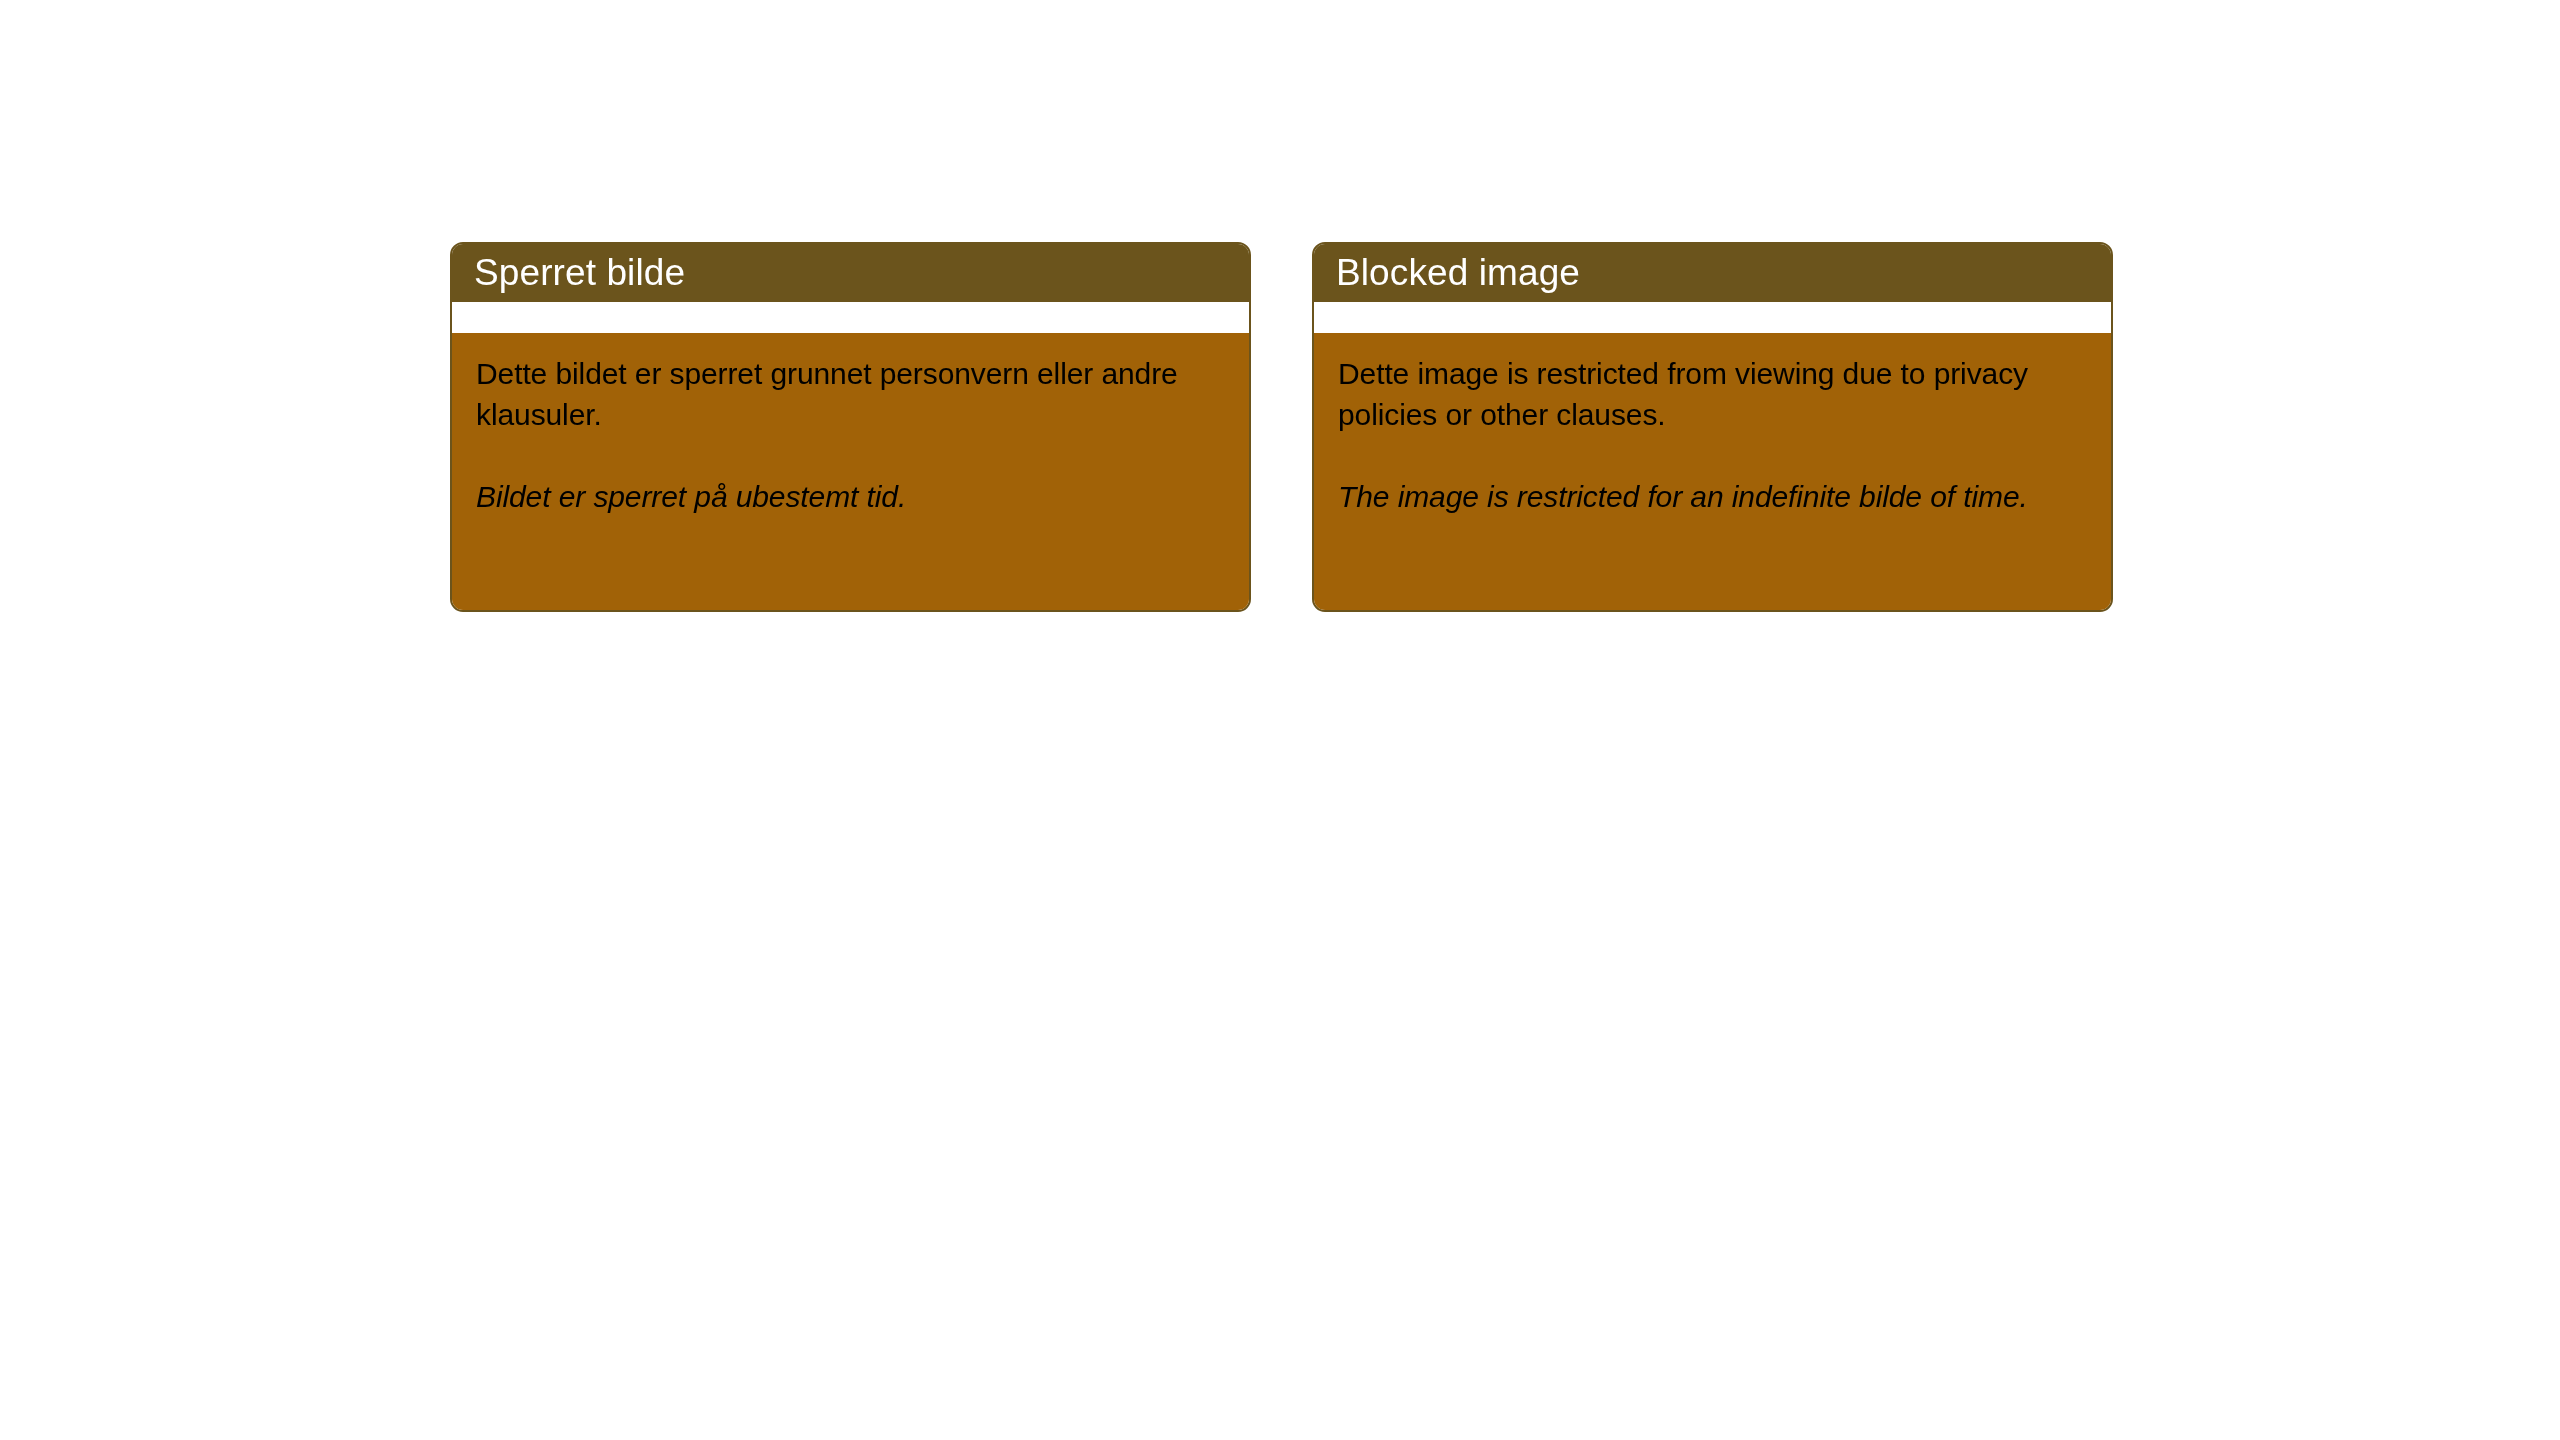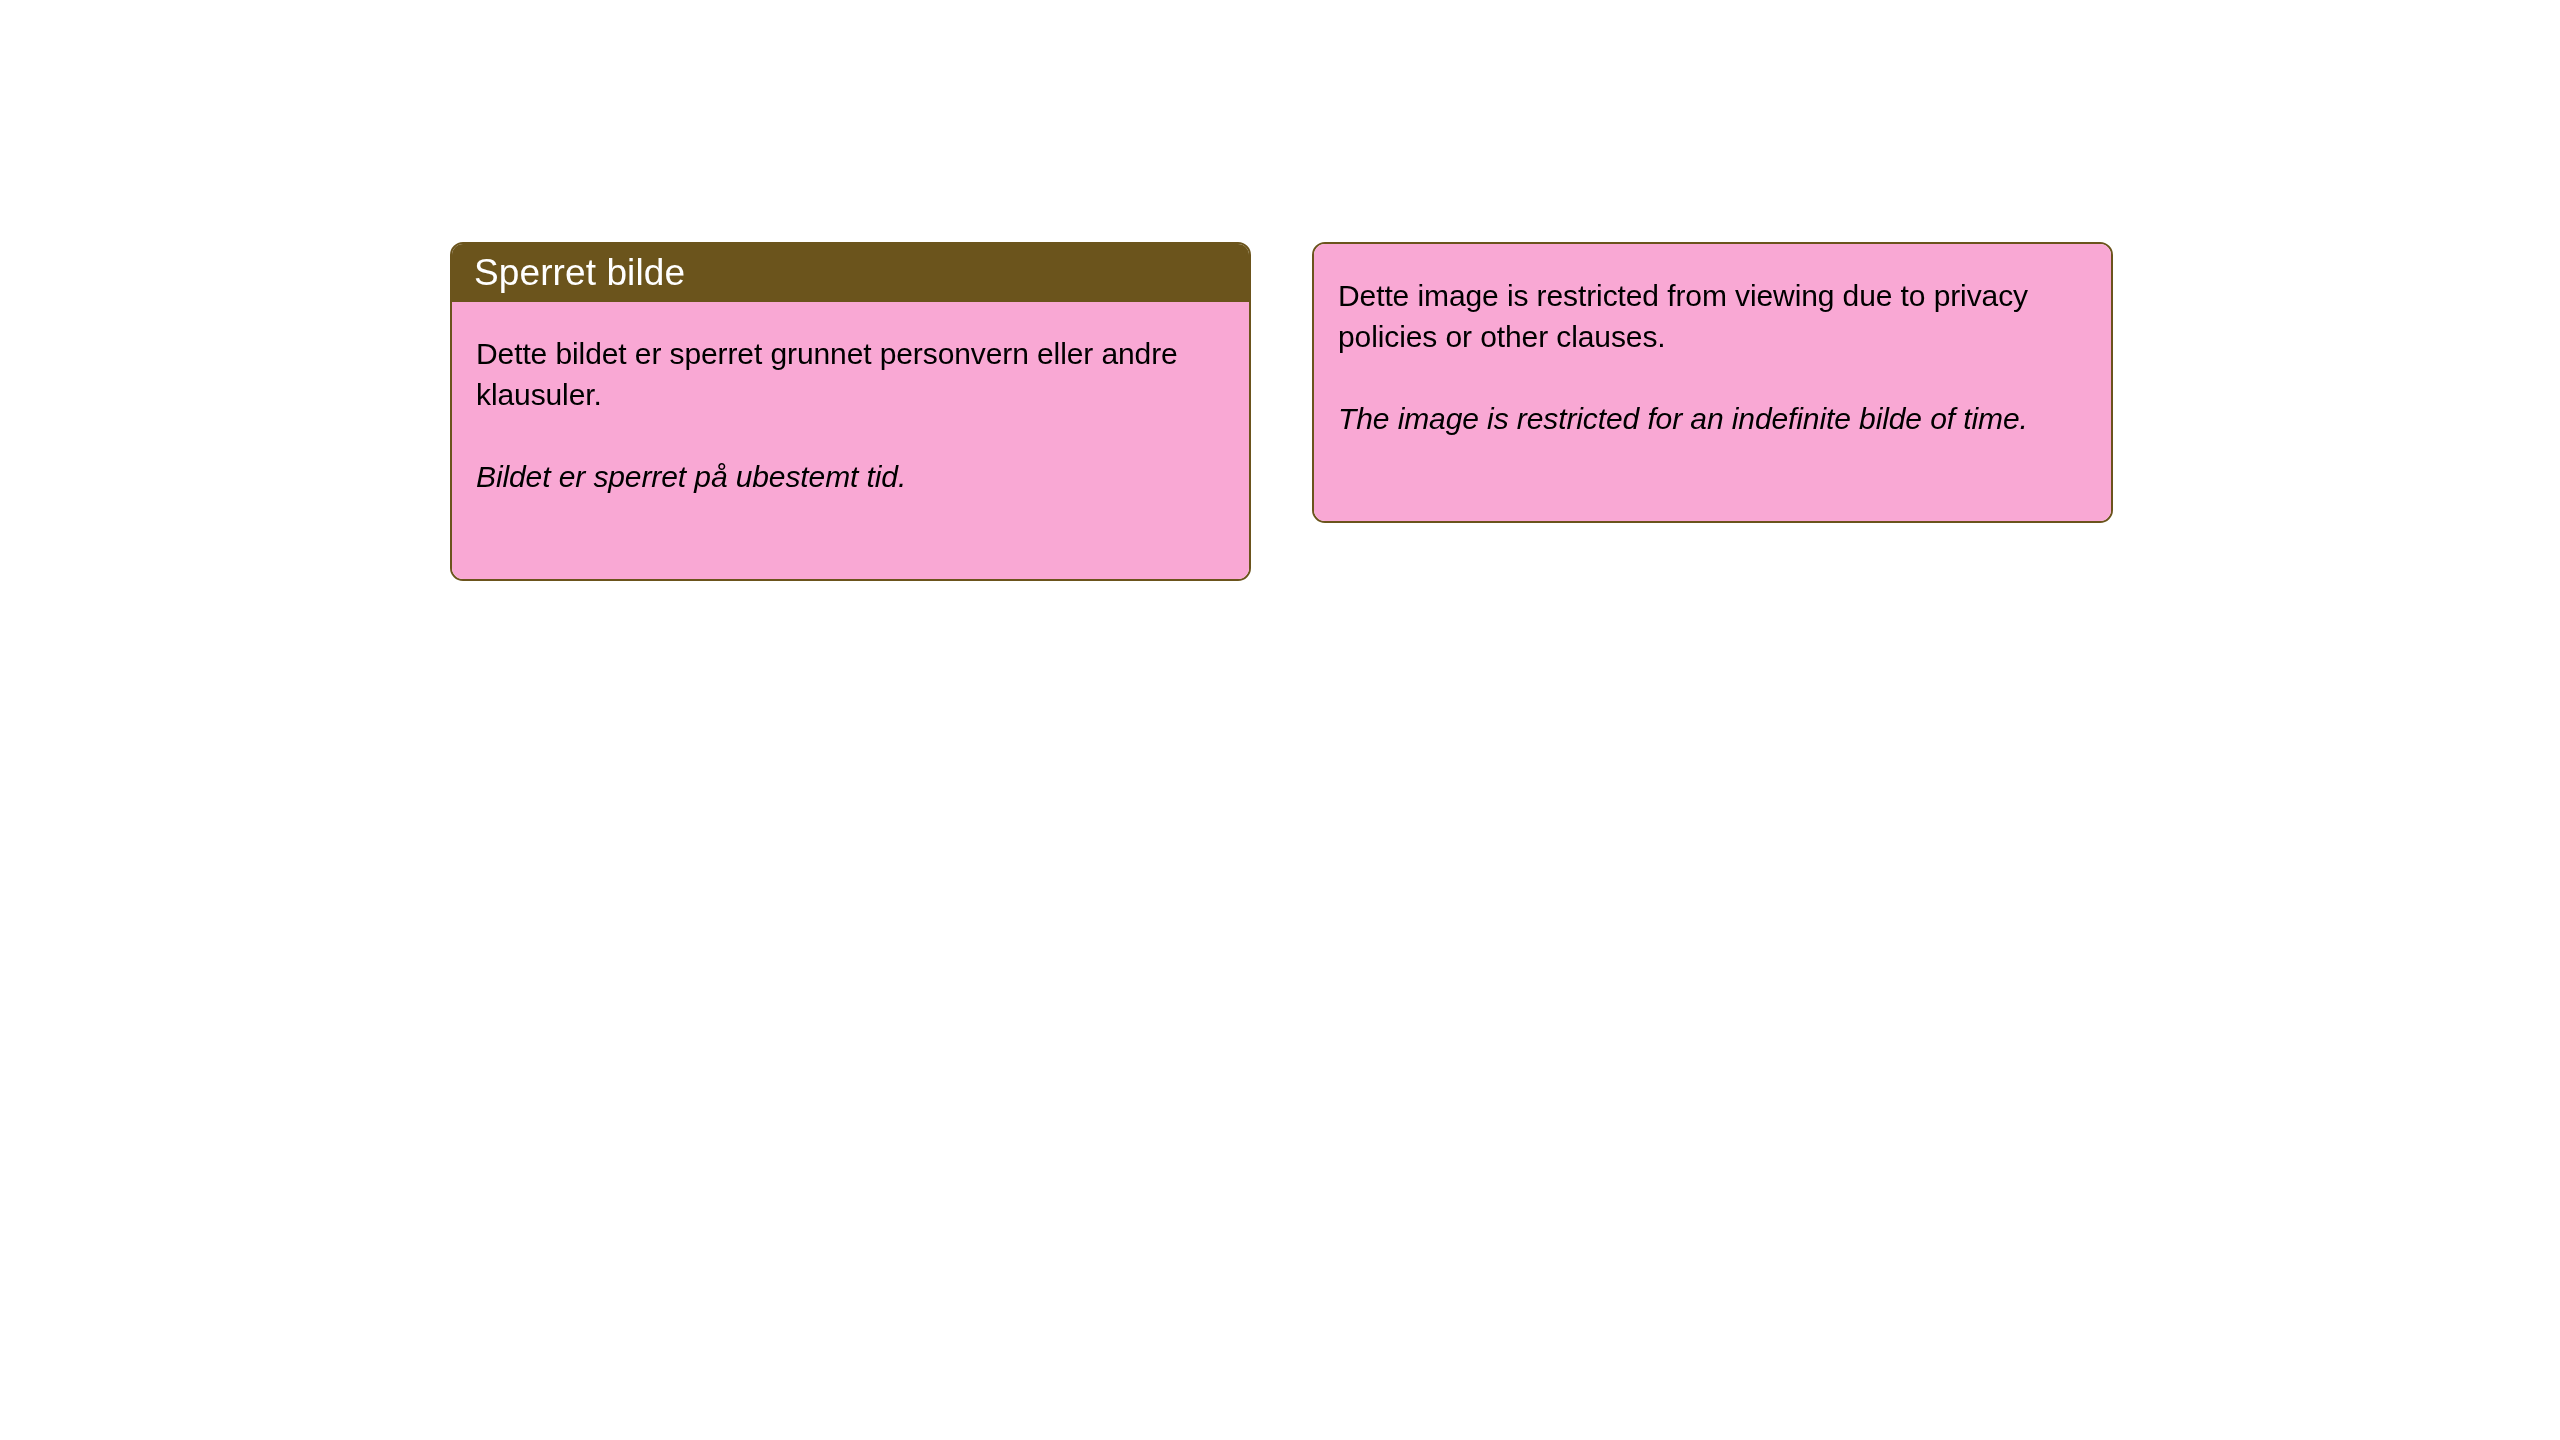--- a/index.html
+++ b/index.html
@@ -57,24 +57,25 @@
   .notice-card__title {
     color: #ffffff;
     font-size: 37px;
     font-weight: 400;
     line-height: 1;
     letter-spacing: 0.1px;
     white-space: nowrap;
   }
 
   .notice-card__body {
-    background: #f9a8d4;
-    padding: 31px 26px 46px 24px;
+    background: #a16207;
+    padding: 20px 26px 46px 24px;
     min-height: 277px;
     box-sizing: border-box;
+    margin-top: 31px;
   }
 
   .notice-card__paragraph {
     color: #000000;
     font-size: 30px;
     line-height: 41px;
     font-weight: 400;
     margin: 0;
     letter-spacing: -0.1px;
   }
@@ -94,20 +95,23 @@
       <div class="notice-card__header">
         <h2 class="notice-card__title">Sperret bilde</h2>
       </div>
       <div class="notice-card__body">
         <p class="notice-card__paragraph">Dette bildet er sperret grunnet personvern eller andre klausuler.</p>
         <p class="notice-card__paragraph">Bildet er sperret på ubestemt tid.</p>
       </div>
     </section>
 
     <section class="notice-card">
+      <div class="notice-card__header">
+        <h2 class="notice-card__title">Blocked image</h2>
+      </div>
       <div class="notice-card__body">
         <p class="notice-card__paragraph">Dette image is restricted from viewing due to privacy policies or other clauses.</p>
         <p class="notice-card__paragraph">The image is restricted for an indefinite bilde of time.</p>
       </div>
     </section>
 
   </div>
 </div>
 
 </body></html>

